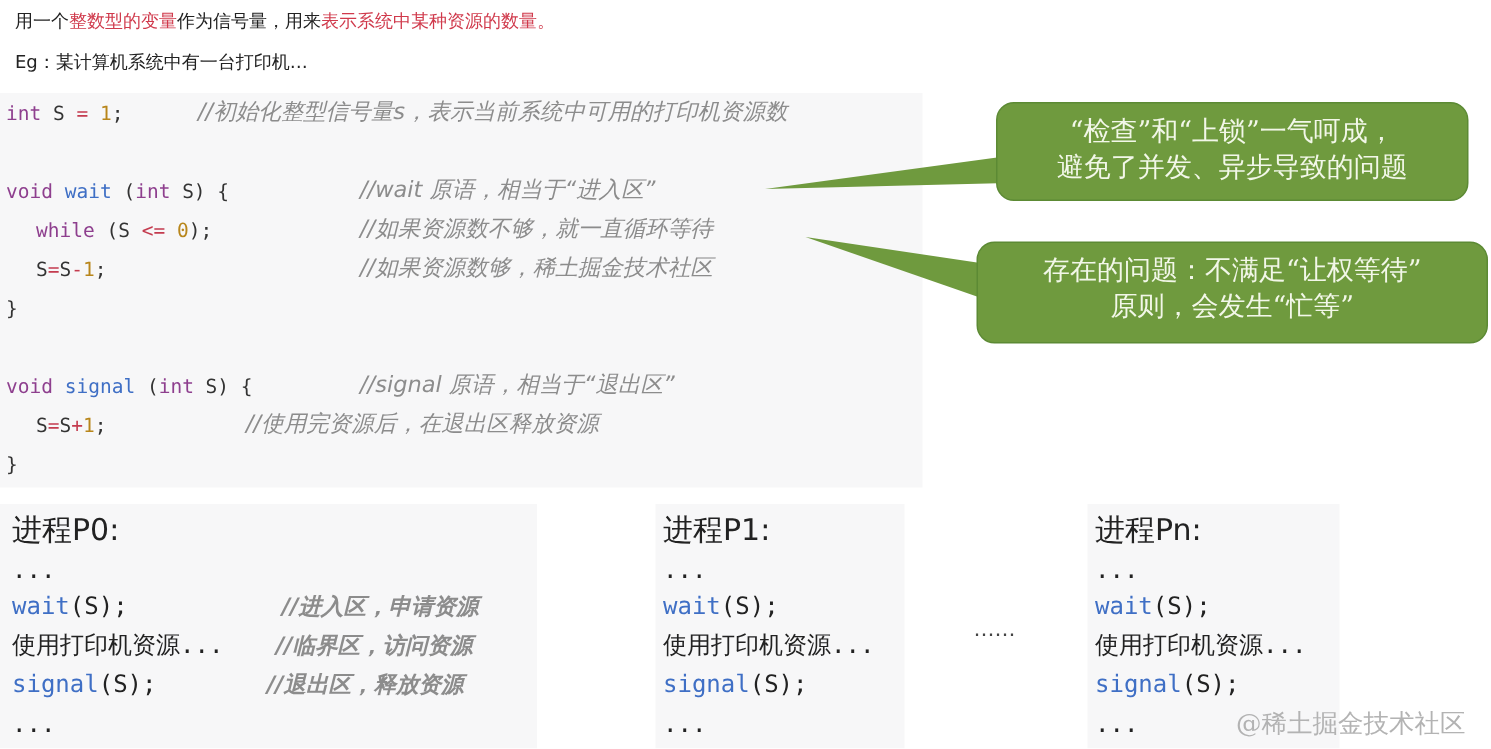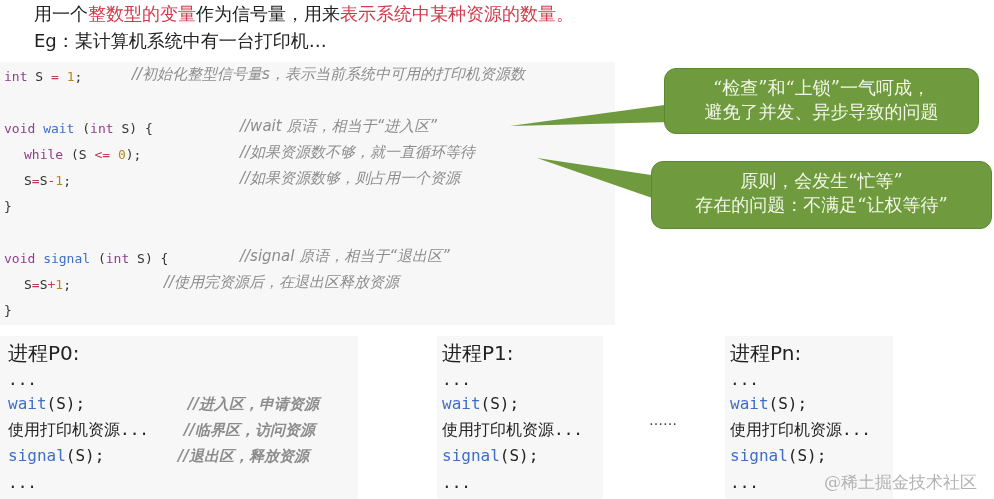--- a/index.html
+++ b/index.html
@@ -2,21 +2,21 @@
 <html><head>
 <meta charset="utf-8">
 <style>
   html, body { margin:0; padding:0; }
   body {
     width:994px; height:499px; position:relative; overflow:hidden;
     background:#ffffff;
     font-family:"DejaVu Sans", sans-serif;
     color:#222;
   }
-  .intro { position:absolute; left:10px; font-size:18px; line-height:22px; white-space:nowrap; color:#222;margin-left:24px; }
+  .intro { position:absolute; left:10px; font-size:12px; line-height:22px; white-space:nowrap; color:#222; }
   .intro .hl { color:#d03a4c; }
   #intro-line1 { top:3px; }
   #intro-line2 { top:30px; }
 
   .code-block {
     position:absolute; left:0; top:62px; width:615px; height:263px;
     background:#f7f7f8;
   }
   .code {
     font-family:"DejaVu Sans Mono", monospace;
@@ -65,21 +65,21 @@
   <div class="code" style="top:2px;"><span class="kw">int</span><span> S </span><span class="op">=</span><span> </span><span class="num">1</span><span>;</span></div>
   <div class="cmt" style="position:absolute;left:132px;top:3px;">//初始化整型信号量s，表示当前系统中可用的打印机资源数</div>
 
   <div class="code" style="top:54px;"><span class="kw">void</span> <span class="fn">wait</span><span> (</span><span class="kw">int</span><span> S) {</span></div>
   <div class="cmt" style="position:absolute;left:240px;top:55px;">//wait 原语，相当于“进入区”</div>
 
   <div class="code" style="top:80px;left:24px;"><span class="kw">while</span><span> (S </span><span class="op">&lt;=</span> <span class="num">0</span><span>);</span></div>
   <div class="cmt" style="position:absolute;left:240px;top:81px;">//如果资源数不够，就一直循环等待</div>
 
   <div class="code" style="top:106px;left:24px;"><span>S</span><span class="op">=</span><span>S</span><span class="op">-</span><span class="num">1</span><span>;</span></div>
-  <div class="cmt" style="position:absolute;left:240px;top:107px;">//如果资源数够，则占用一个资源</div>
+  <div class="cmt" style="position:absolute;left:240px;top:107px;">//如果资源数够，稀土掘金技术社区</div>
 
   <div class="code" style="top:132px;">}</div>
 
   <div class="code" style="top:184px;"><span class="kw">void</span> <span class="fn">signal</span><span> (</span><span class="kw">int</span><span> S) {</span></div>
   <div class="cmt" style="position:absolute;left:240px;top:185px;">//signal 原语，相当于“退出区”</div>
 
   <div class="code" style="top:210px;left:24px;"><span>S</span><span class="op">=</span><span>S</span><span class="op">+</span><span class="num">1</span><span>;</span></div>
   <div class="cmt" style="position:absolute;left:164px;top:211px;">//使用完资源后，在退出区释放资源</div>
 
   <div class="code" style="top:236px;">}</div>
@@ -88,22 +88,22 @@
 <svg class="pointer" viewBox="0 0 994 499">
   <polygon points="510,126 672,104 672,122" fill="#6f9a3e"></polygon>
   <polygon points="537,158 658,176 658,200" fill="#6f9a3e"></polygon>
 </svg>
 
 <div class="callout" id="callout-1">
   <div>“检查”和“上锁”一气呵成，</div>
   <div>避免了并发、异步导致的问题</div>
 </div>
 <div class="callout" id="callout-2">
+  <div>存在的问题：不满足“让权等待”</div>
   <div>原则，会发生“忙等”</div>
-  <div>存在的问题：不满足“让权等待”</div>
 </div>
 
 <div class="proc" id="proc-0">
   <div class="pl title" style="top:4px;">进程P0:</div>
   <div class="pl" style="top:31px;">...</div>
   <div class="pl" style="top:55px;"><span class="fn">wait</span><span>(S);</span></div>
   <div class="pcmt" style="left:188px;top:55px;">//进入区，申请资源</div>
   <div class="pl" style="top:81px;">使用打印机资源...</div>
   <div class="pcmt" style="left:184px;top:81px;">//临界区，访问资源</div>
   <div class="pl" style="top:107px;"><span class="fn">signal</span><span>(S);</span></div>

